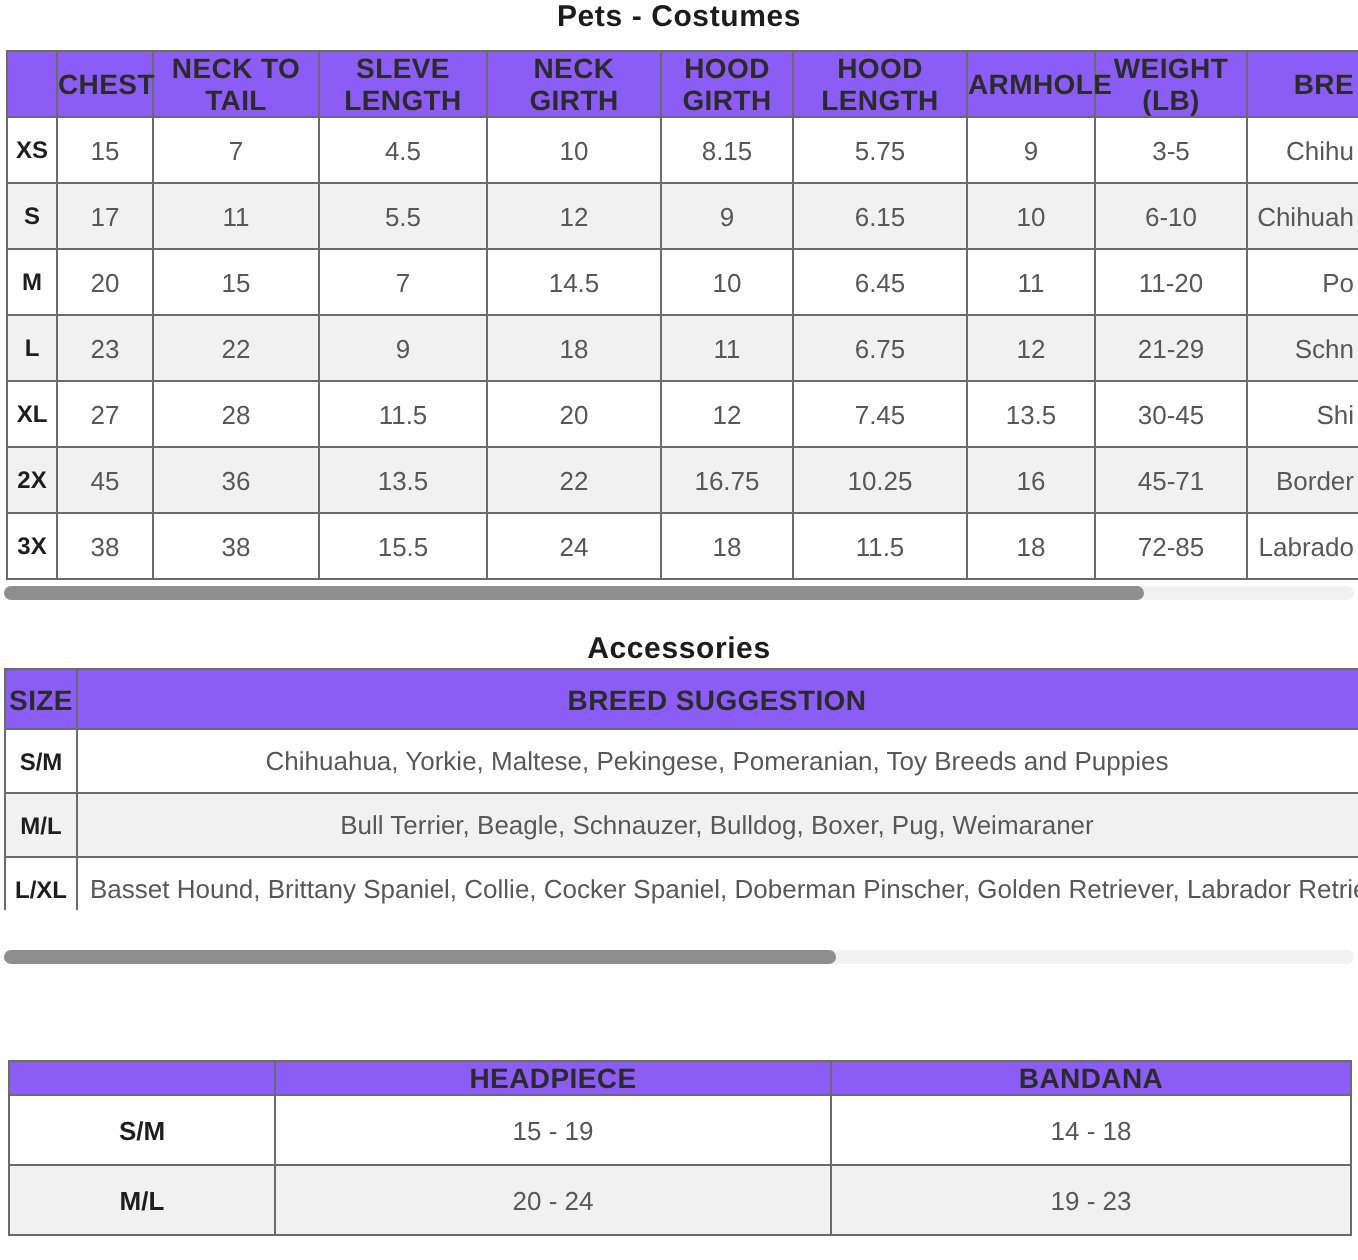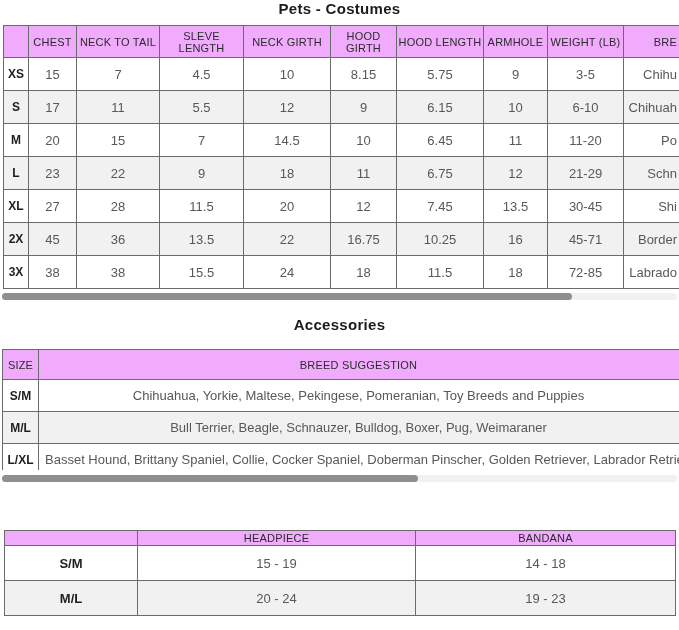--- a/index.html
+++ b/index.html
@@ -9,28 +9,28 @@
   }
   .title {
     position:absolute; left:0; width:679px; text-align:center;
     font-size:15px; font-weight:bold; color:#1c1c1c; letter-spacing:.3px; line-height:16px;
   }
   .t1 { top:1px; }
   .t2 { top:317px; }
 
   .clip { position:absolute; overflow:hidden; }
   .clip1 { top:25px; left:3px; width:676px; height:268px; }
-  .clip2 { top:349px; left:2px; width:677px; height:121px; }
+  .clip2 { top:334px; left:2px; width:677px; height:121px; }
 
   table.tbl { border-collapse:collapse; table-layout:fixed; }
   .tbl th, .tbl td {
     border:1px solid #6b6b6b; padding:0; text-align:center; vertical-align:middle;
   }
   .tbl thead th {
-    background:#f0abfc; font-size:11px; font-weight:normal; color:#2b2b2b; letter-spacing:.2px;
+    background:#8b5cf6; font-size:14px; font-weight:bold; color:#2b2b2b; letter-spacing:.2px;
   }
   .tbl tbody tr:nth-child(even) { background:#f1f1f1; }
   .tbl tbody th { font-size:12px; font-weight:bold; color:#1e1e1e; }
   .tbl tbody td { font-size:13px; color:#585858; }
 
   .tbl1 { width:797px; }
   .tbl1 thead tr { height:32px; }
   .tbl1 tbody tr { height:33px; }
   .breed-cell { text-align:right !important; padding-right:123px !important; white-space:nowrap; }
 

